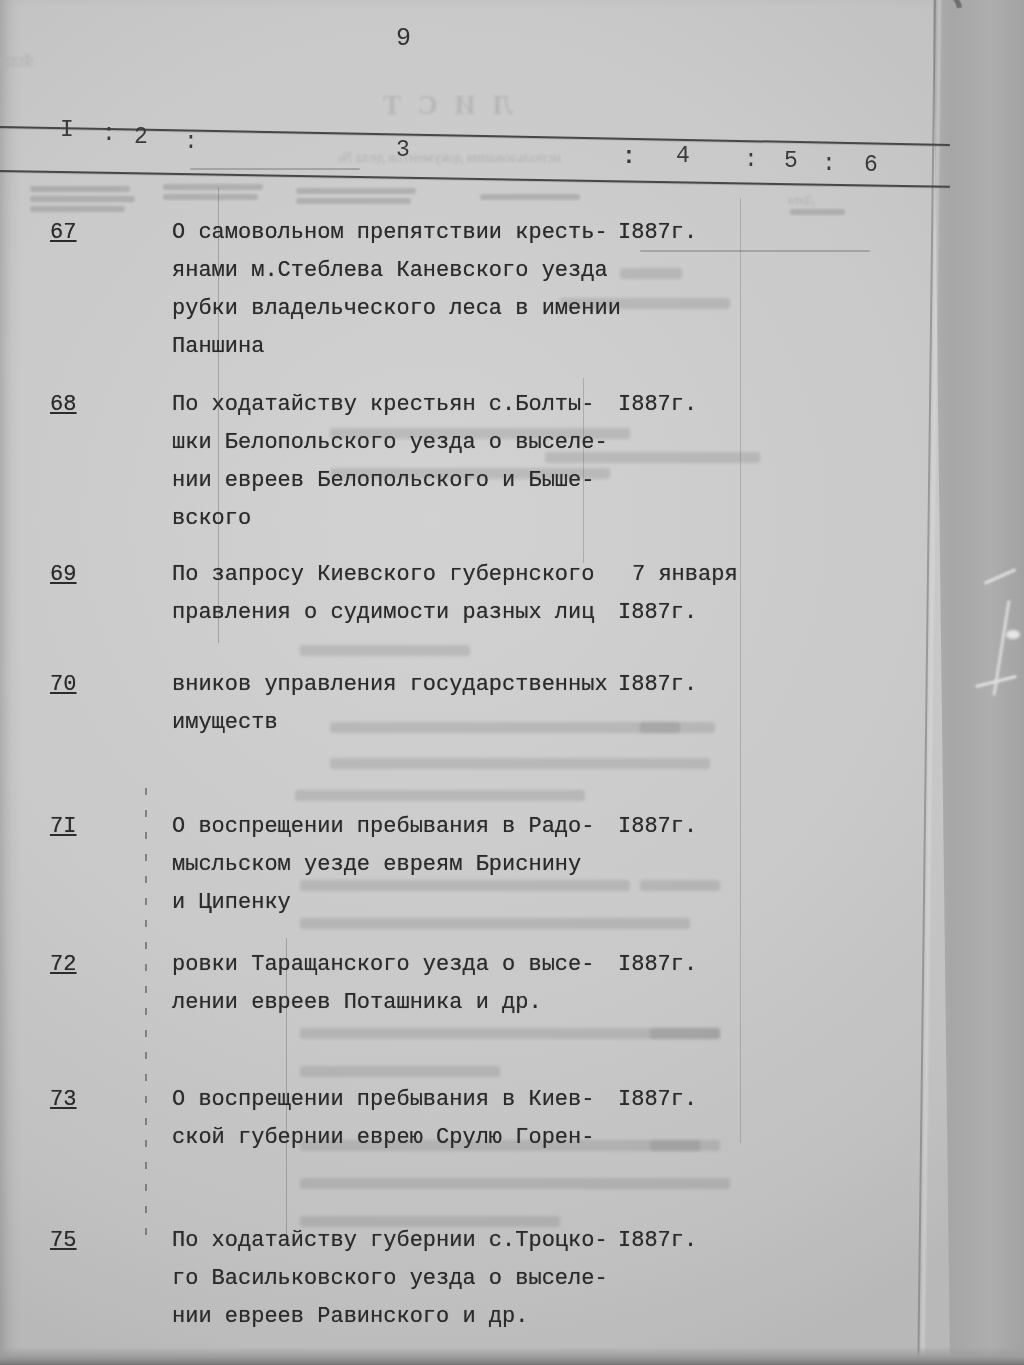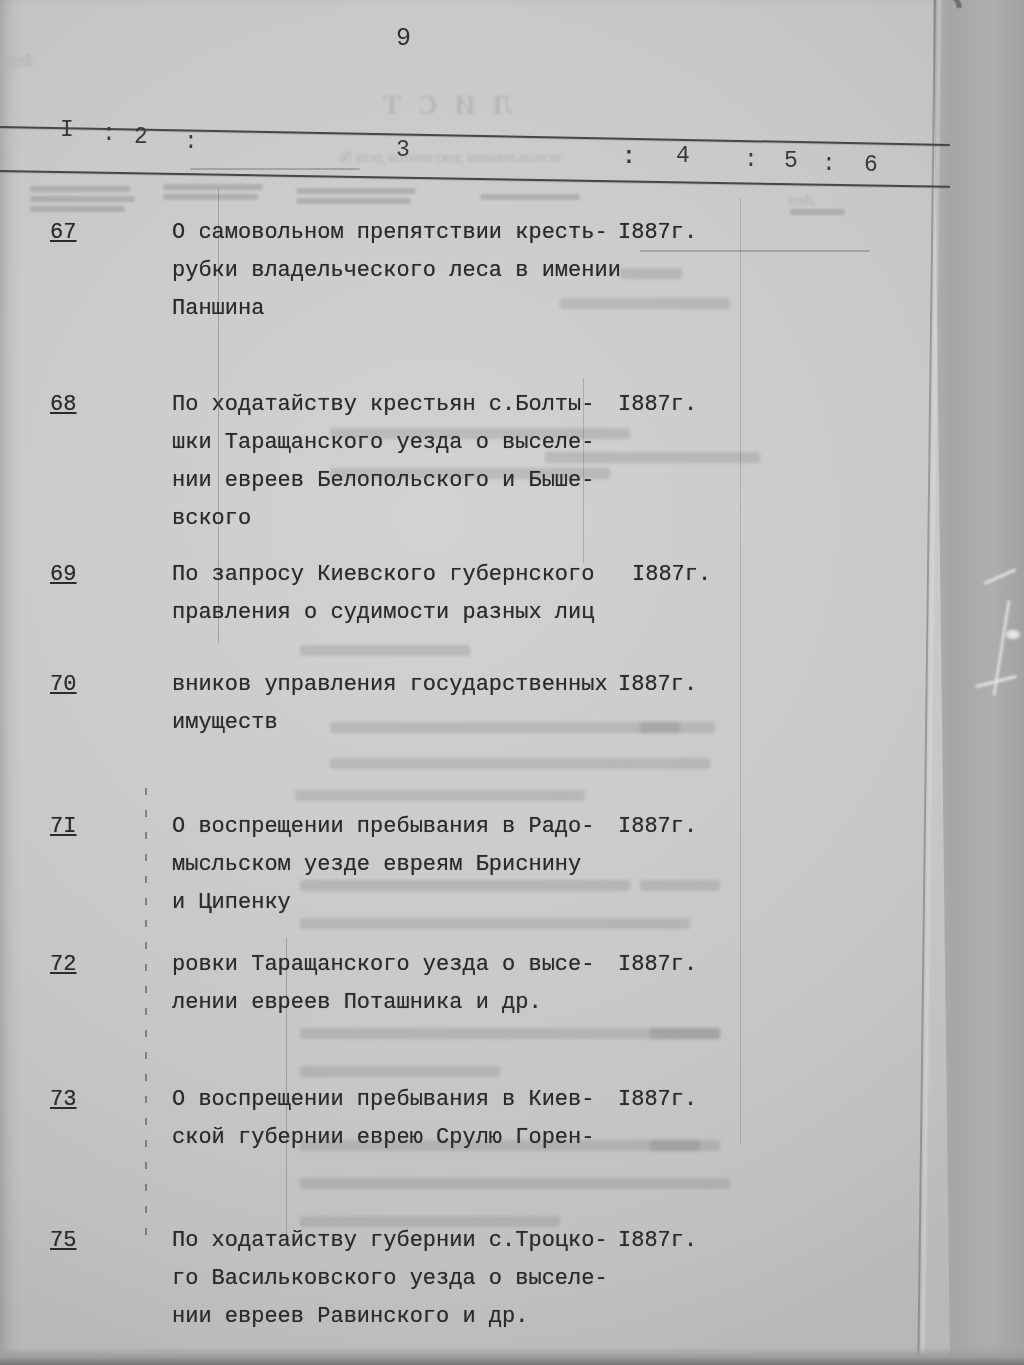--- a/index.html
+++ b/index.html
@@ -142,48 +142,50 @@
   <div class="fv v1"></div>
   <div class="fv v2"></div>
   <div class="fv v3"></div>
   <div class="fv v4"></div>
   <div class="vd"></div>
 
   <div class="row r0">
     <div class="no ln">67</div>
     <div class="txt">
       <div class="ln">О самовольном препятствии кресть-</div>
+      <div class="ln">янами м.Стеблева Каневского уезда</div>
       <div class="ln">рубки владельческого леса в имении</div>
       <div class="ln">Паншина</div>
     </div>
     <div class="date">
       <div class="ln">I887г.</div>
     </div>
   </div>
 
   <div class="row r1">
     <div class="no ln">68</div>
     <div class="txt">
       <div class="ln">По ходатайству крестьян с.Болты-</div>
-      <div class="ln">шки Таращанского уезда о выселе-</div>
+      <div class="ln">шки Белопольского уезда о выселе-</div>
       <div class="ln">нии евреев Белопольского и Быше-</div>
       <div class="ln">вского</div>
     </div>
     <div class="date">
       <div class="ln">I887г.</div>
     </div>
   </div>
 
   <div class="row r2">
     <div class="no ln">69</div>
     <div class="txt">
       <div class="ln">По запросу Киевского губернского</div>
       <div class="ln">правления о судимости разных лиц</div>
     </div>
     <div class="date">
+      <div class="ln">7 января</div>
       <div class="ln">I887г.</div>
     </div>
   </div>
 
   <div class="row r3">
     <div class="no ln">70</div>
     <div class="txt">
       <div class="ln">вников управления государственных</div>
       <div class="ln">имуществ</div>
     </div>

